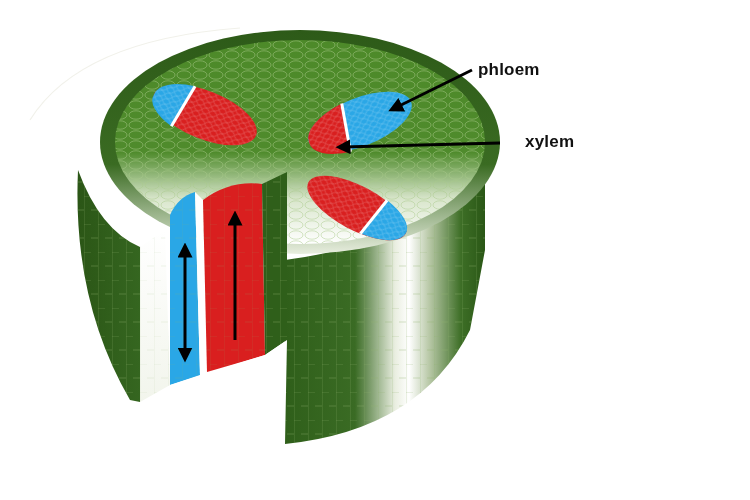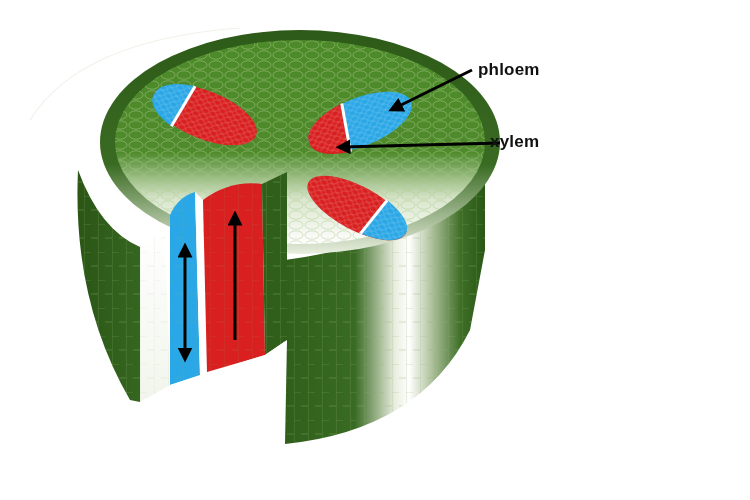--- a/index.html
+++ b/index.html
@@ -1,20 +1,20 @@
 <!DOCTYPE html>
 <html><head>
 <meta charset="utf-8">
 <style>
   html, body { margin: 0; padding: 0; background: #ffffff; }
   body { width: 750px; height: 500px; position: relative; overflow: hidden; font-family: "Liberation Sans", sans-serif; }
   #stage { position: absolute; left: 0; top: 0; width: 750px; height: 500px; }
   .label { position: absolute; font-family: "Liberation Sans", sans-serif; font-weight: bold; font-size: 17px; color: #111; letter-spacing: 0.2px; }
   #label-phloem { left: 478px; top: 60px; }
-  #label-xylem { left: 490px; top: 132px; }
+  #label-xylem { left: 525px; top: 132px; }
 </style>
 </head>
 <body>
 
 <div id="stage">
   <svg width="750" height="500" viewBox="0 0 750 500" xmlns="http://www.w3.org/2000/svg">
     <defs>
       <linearGradient id="sideGrad" x1="0" y1="0" x2="1" y2="0">
         <stop offset="0" stop-color="#2f5f1a"></stop>
         <stop offset="0.35" stop-color="#3a6b24"></stop>

